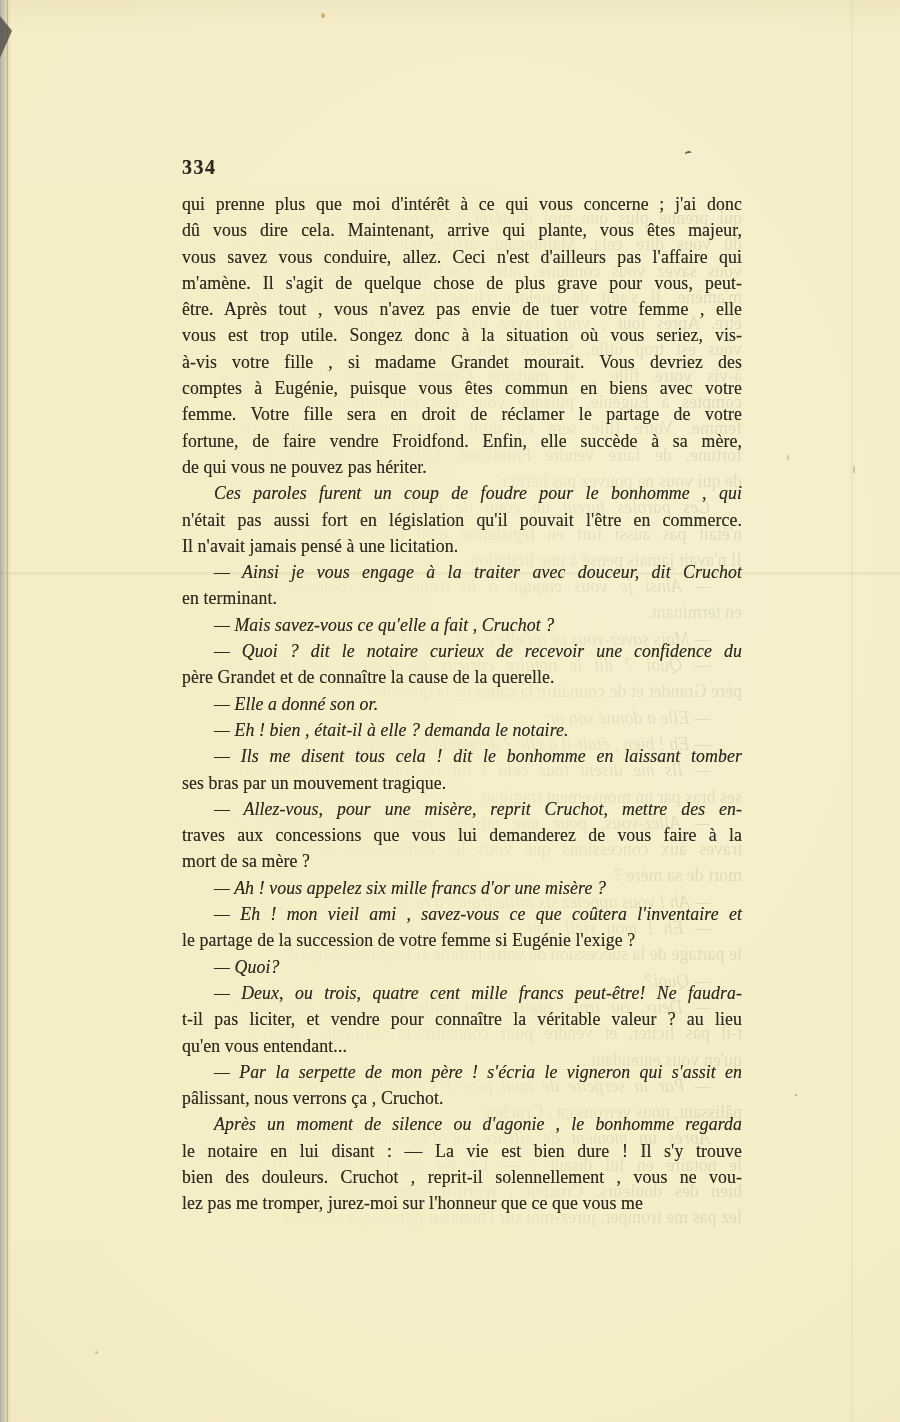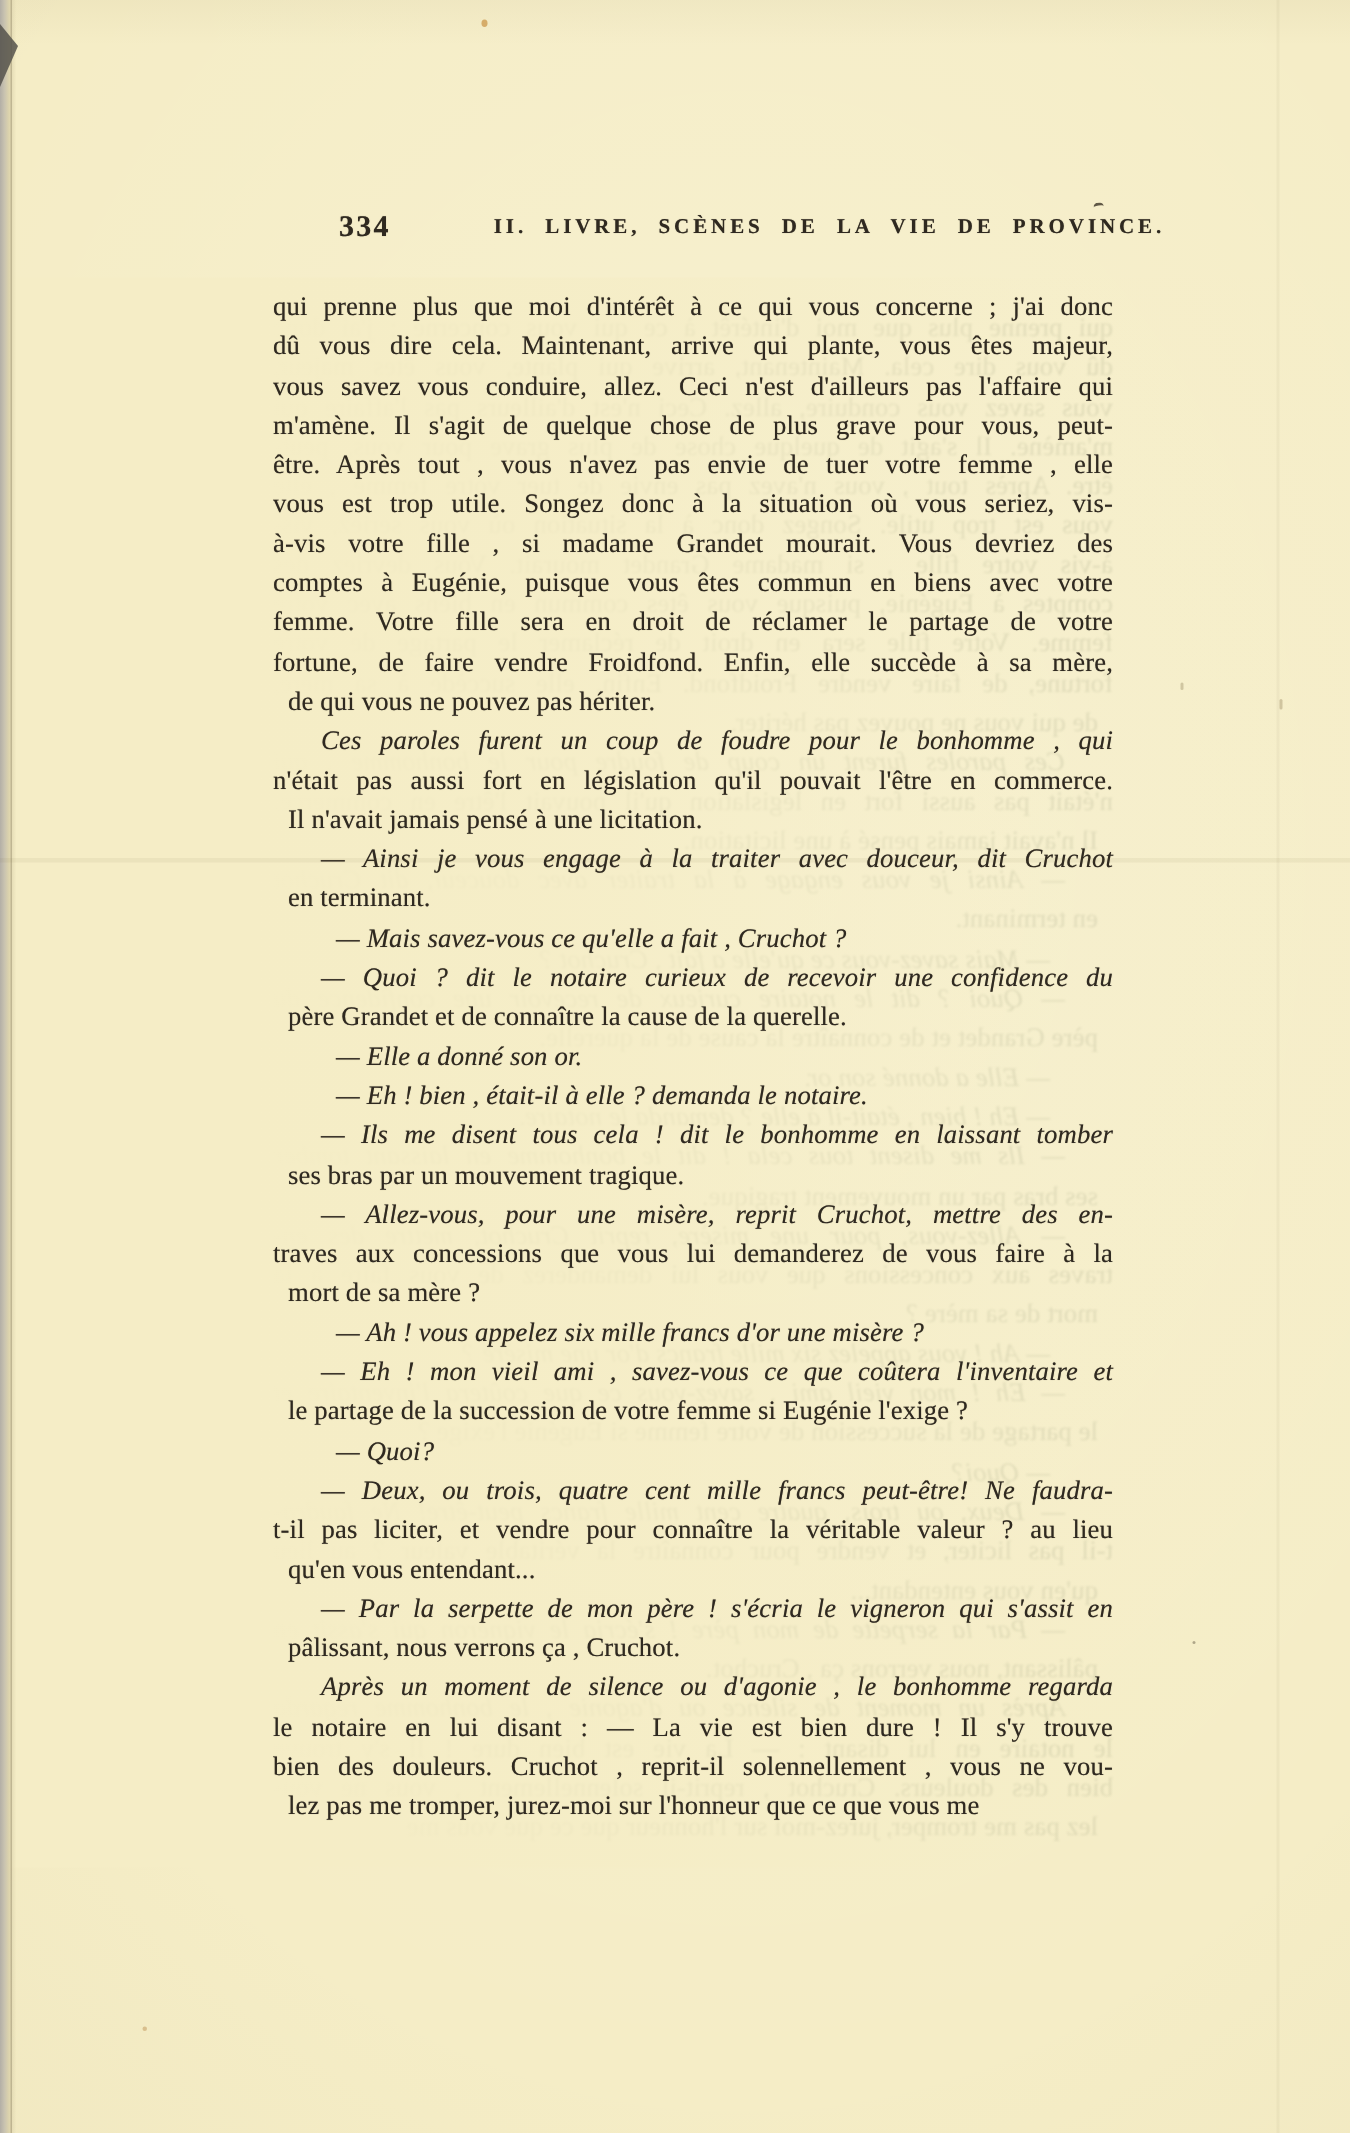--- a/index.html
+++ b/index.html
@@ -35,21 +35,21 @@
   }
   .crease-h{
     position:absolute;left:0;top:572px;width:900px;height:3px;
     background:rgba(120,105,60,0.07);
   }
   .crease-v{
     position:absolute;left:851px;top:0;width:2px;height:1422px;
     background:rgba(120,105,60,0.06);
   }
   
-  .header{position:absolute;top:140px;left:182px;width:560px;height:30px;color:var(--ink);margin-left:44px;}
+  .header{position:absolute;top:156px;left:182px;width:560px;height:30px;color:var(--ink);}
   .pageno{
     position:absolute;left:0;top:0;font-size:20px;font-weight:bold;letter-spacing:1.5px;
     text-shadow:0 0 .5px rgba(47,41,32,.6);
   }
   .running-title{
     position:absolute;left:92px;top:4px;width:470px;text-align:center;white-space:nowrap;
     font-size:14px;font-weight:bold;letter-spacing:2.6px;word-spacing:6px;
     text-shadow:0 0 .5px rgba(47,41,32,.6);
   }
   .title-artifact{
@@ -60,21 +60,21 @@
   
   .body-text{
     position:absolute;top:191px;left:182px;width:560px;
     color:var(--ink);font-size:17.8px;
     text-shadow:0 0 .5px rgba(47,41,32,.55);
   }
   .line{
     height:26.3px;line-height:26.3px;letter-spacing:.1px;
     text-align:justify;text-align-last:justify;white-space:normal;overflow:visible;
   }
-  .line.last{text-align-last:left;margin-left:10px;}
+  .line.last{text-align-last:left;}
   .line.ind{text-indent:32px;font-style:italic;}
   
   .bleed{
     position:absolute;top:205px;left:182px;width:560px;
     font-size:17.8px;color:#6e7657;opacity:.17;
     transform:scaleX(-1);filter:blur(0.7px);
     pointer-events:none;
   }
   .bleed-cover{
     position:absolute;top:185px;left:0;width:900px;height:1060px;pointer-events:none;
@@ -131,21 +131,20 @@
     <div class="line last">pâlissant, nous verrons ça , Cruchot.</div>
     <div class="line ind">Après un moment de silence ou d'agonie , le bonhomme regarda</div>
     <div class="line">le notaire en lui disant : — La vie est bien dure ! Il s'y trouve</div>
     <div class="line">bien des douleurs. Cruchot , reprit-il solennellement , vous ne vou-</div>
     <div class="line last">lez pas me tromper, jurez-moi sur l'honneur que ce que vous me</div>
   </div>
 <div class="bleed-cover"></div>
 
 <div class="header">
   <span class="pageno">334</span>
-  <span class="running-title">II. LIVRE, SCÈNES DE LA VIE DE PROVINCE.</span>
   <span class="title-artifact"></span>
 </div>
 
 <div class="body-text" id="body-text">
     <div class="line">qui prenne plus que moi d'intérêt à ce qui vous concerne ; j'ai donc</div>
     <div class="line">dû vous dire cela. Maintenant, arrive qui plante, vous êtes majeur,</div>
     <div class="line">vous savez vous conduire, allez. Ceci n'est d'ailleurs pas l'affaire qui</div>
     <div class="line">m'amène. Il s'agit de quelque chose de plus grave pour vous, peut-</div>
     <div class="line">être. Après tout , vous n'avez pas envie de tuer votre femme , elle</div>
     <div class="line">vous est trop utile. Songez donc à la situation où vous seriez, vis-</div>

